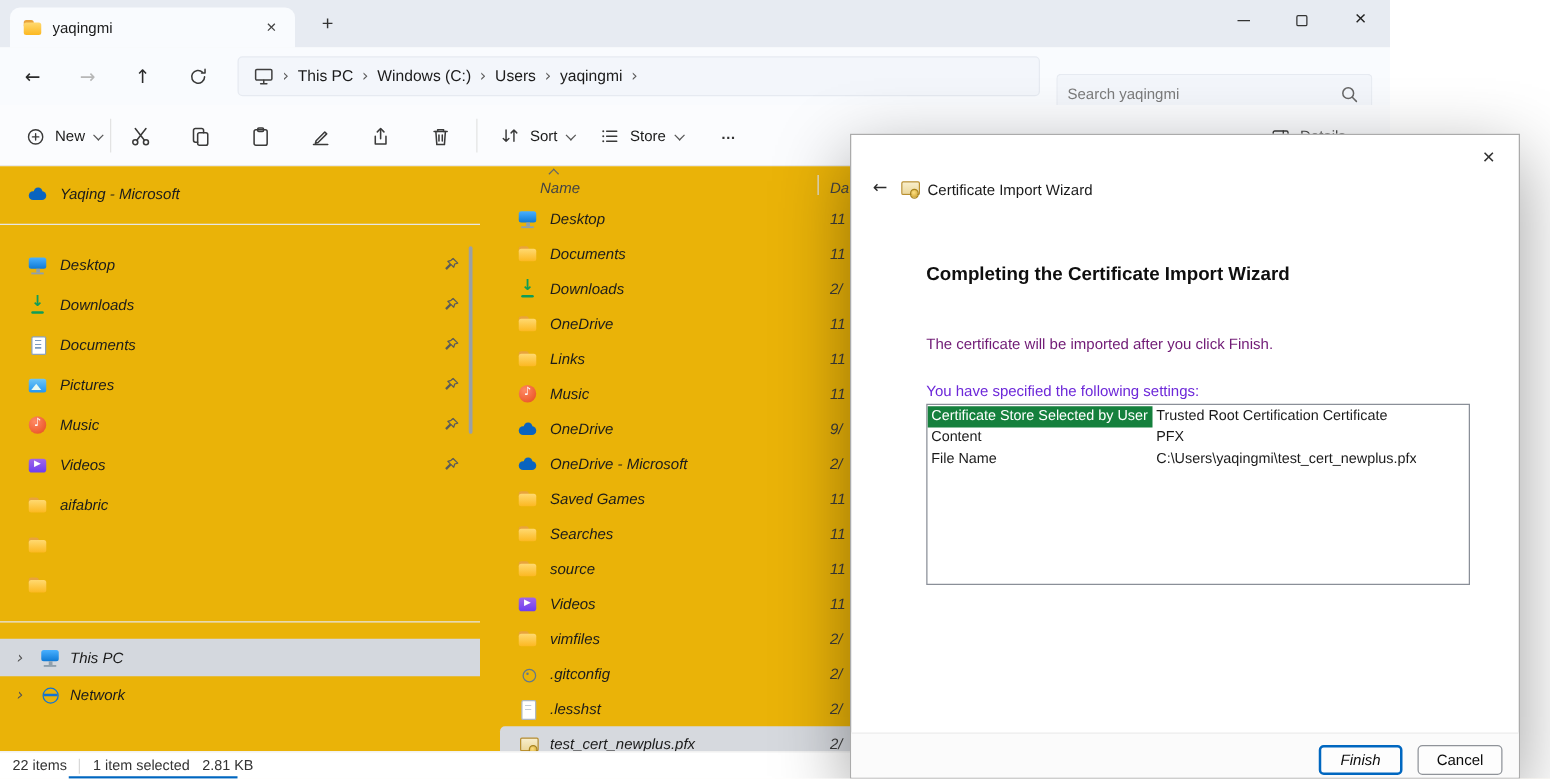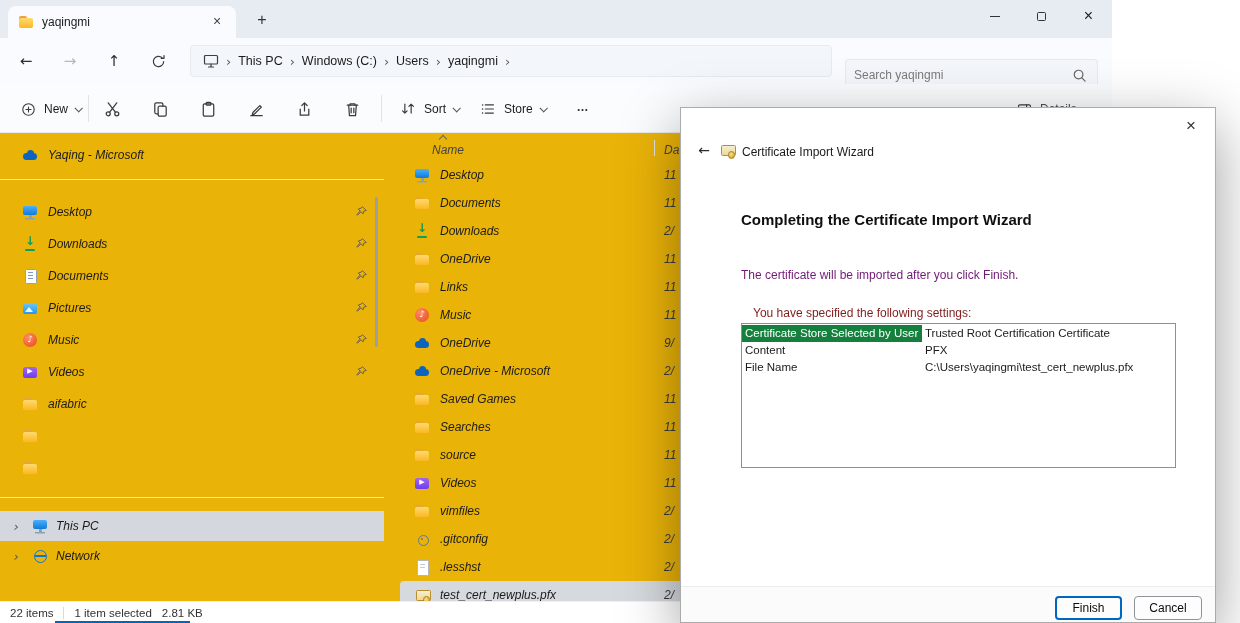--- a/index.html
+++ b/index.html
@@ -120,30 +120,30 @@
   
   .wizard{position:absolute;left:680px;top:107px;width:536px;height:516px;background:#fff;
     border:1px solid #ababab;box-shadow:0 18px 55px rgba(0,0,0,.38);z-index:10;}
   .wz-close{position:absolute;top:6px;right:8px;width:32px;height:24px;text-align:center;line-height:23px;font-size:17px;color:#333;}
   .wz-back{position:absolute;left:12px;top:32px;width:22px;height:22px;text-align:center;line-height:21px;
     font-family:"DejaVu Sans",sans-serif;font-size:14px;color:#2b2b2b;}
   .wz-cert-icon{position:absolute;left:38px;top:34px;}
   .wz-title{position:absolute;left:61px;top:37px;font-size:12px;color:#1b1b1b;}
   .wz-heading{position:absolute;left:60px;top:103px;font-size:15px;font-weight:700;color:#0f0f0f;}
   .wz-intro{position:absolute;left:60px;top:160px;color:#701a75;}
-  .wz-settings-label{position:absolute;left:72px;top:198px;color:#7f1d1d;}
+  .wz-settings-label{position:absolute;left:60px;top:198px;color:#6d28d9;}
   .wz-box{position:absolute;left:60px;top:215px;width:435px;height:145px;border:1px solid #8a8f98;background:#fff;overflow:hidden;padding-top:1px;}
   .wz-row{display:flex;height:17px;line-height:17px;font-size:11.5px;}
   .wz-key{width:180px;padding-left:3px;white-space:nowrap;overflow:hidden;flex:none;}
   .wz-key.selected{background:#15803d;color:#fff;}
   .wz-val{padding-left:3px;white-space:nowrap;overflow:hidden;}
   .wz-footer{position:absolute;left:0;right:0;top:478px;bottom:0;background:#fbfbfb;border-top:1px solid #ededed;}
   .wz-btn{position:absolute;top:488px;height:24px;border-radius:4px;background:#fdfdfd;font-size:12px;
     display:flex;align-items:center;justify-content:center;color:#0b0b0b;}
-  .wz-finish{left:374px;width:67px;border:2px solid #0067c0;}
+  .wz-finish{left:374px;width:67px;border:2px solid #0067c0;font-style:italic;}
   .wz-cancel{left:453px;width:68px;border:1px solid #8f9399;}
 </style>
 </head>
 <body>
 
 <div class="screen">
 
   <div class="explorer">
 
     <div class="tabbar">

